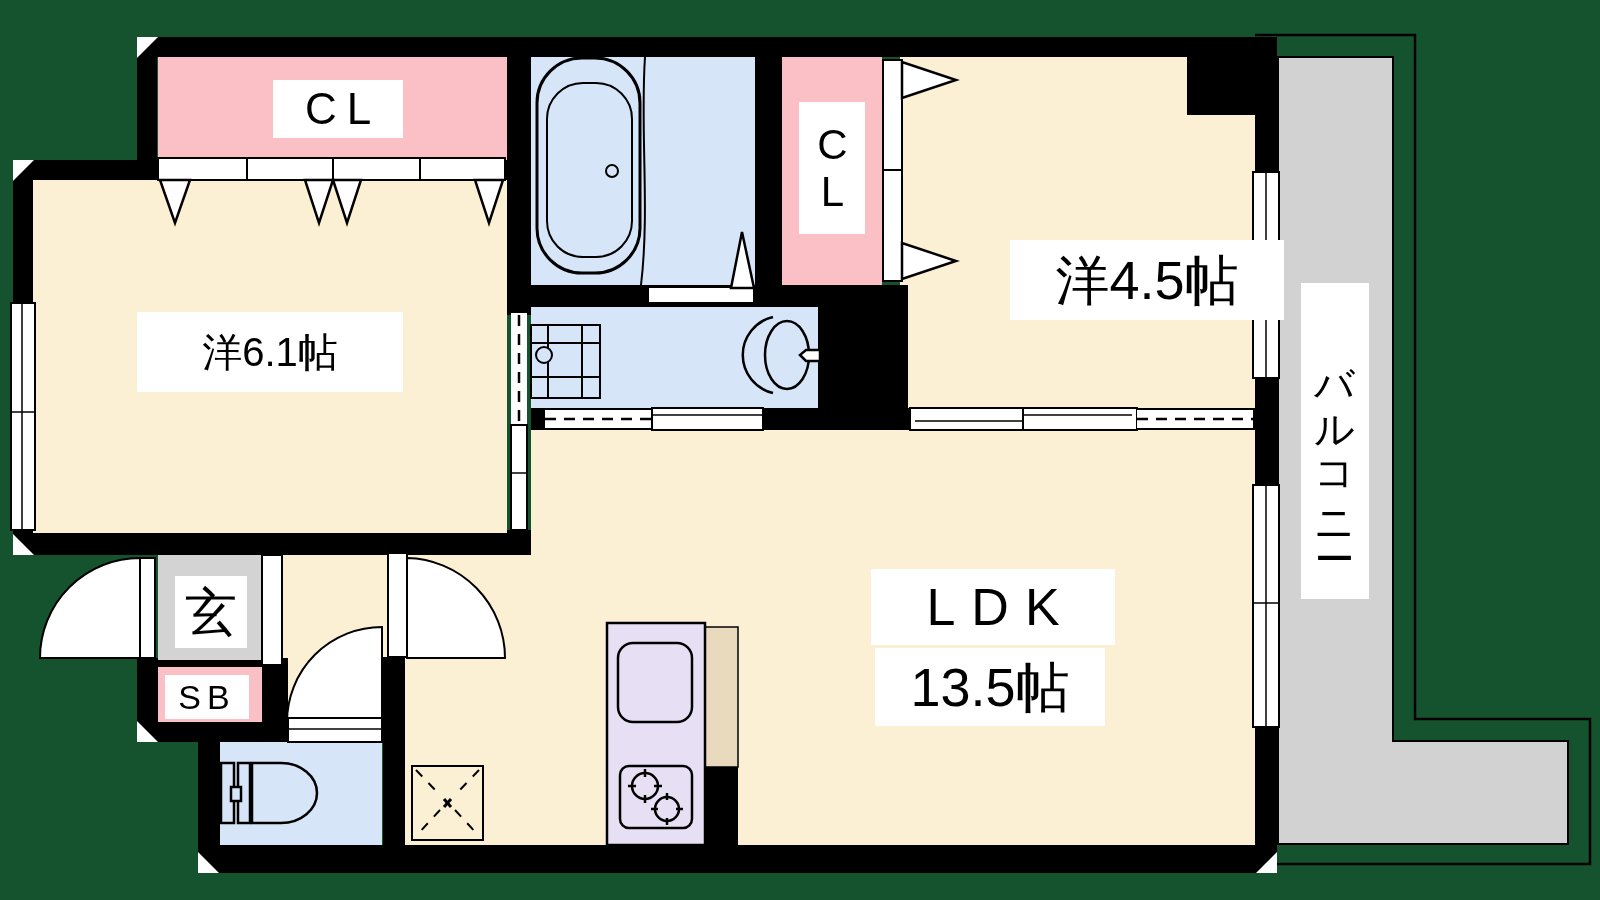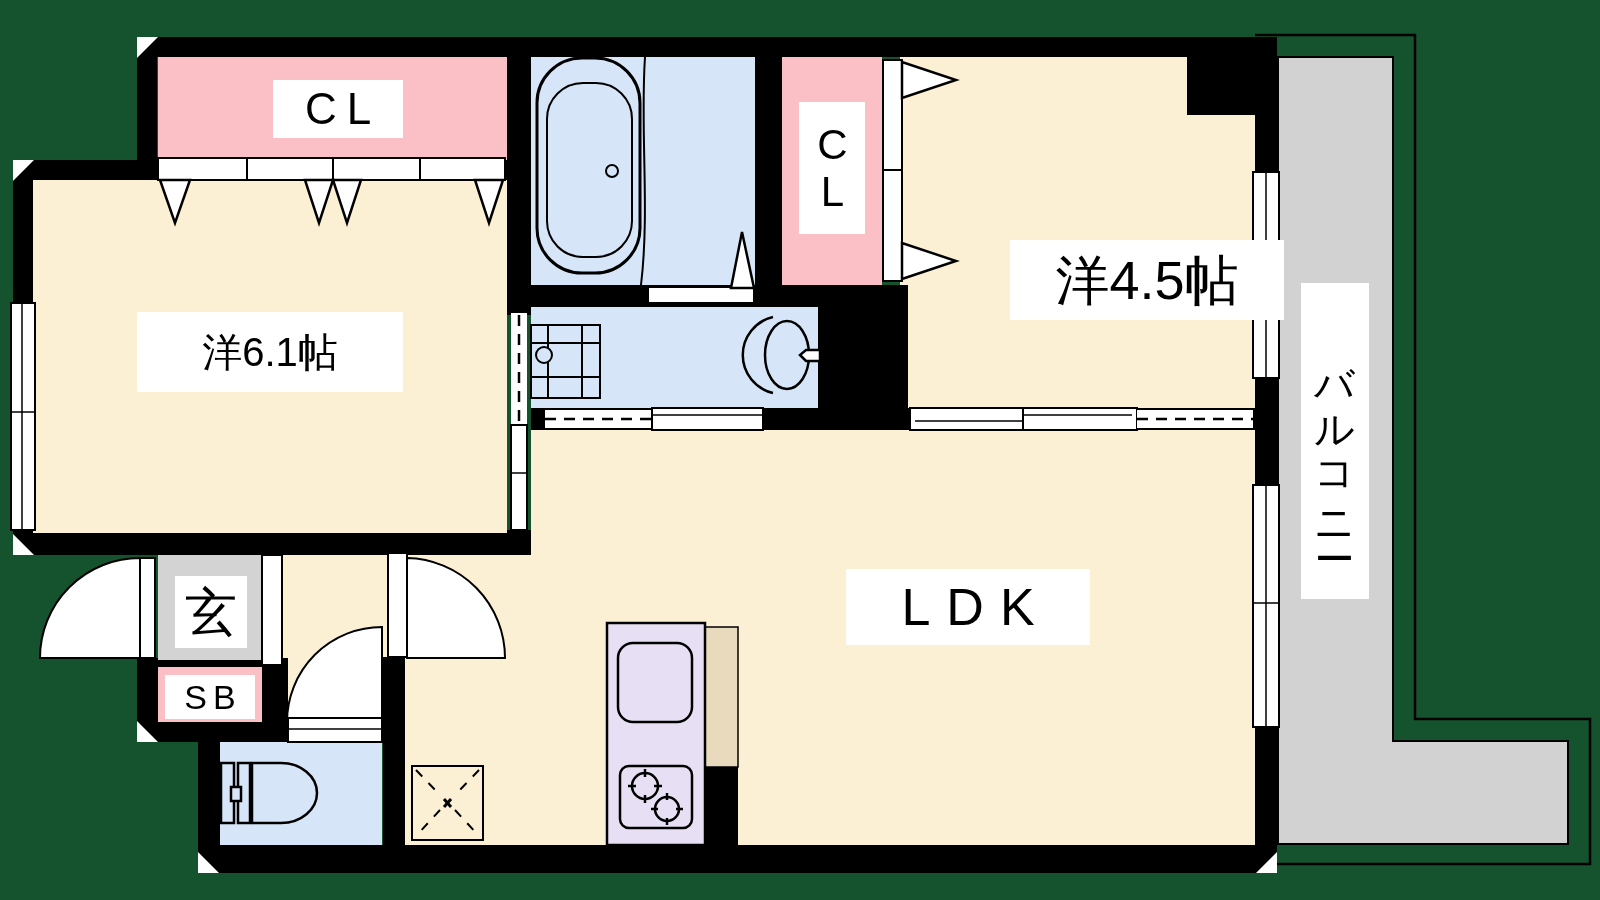--- a/index.html
+++ b/index.html
@@ -223,22 +223,23 @@
 </svg>
 
 <div class="label" style="left:273px;top:80px;width:120px;height:58px;font-size:44px;letter-spacing:10px;padding-left:10px;">CL</div>
 
 <div class="label vert" style="left:799px;top:102px;width:66px;height:132px;font-size:42px;">CL</div>
 
 <div class="label" style="left:1010px;top:192px;width:274px;height:80px;font-size:54px;margin-top:48px;">洋4.5帖</div>
 
 <div class="label" style="left:137px;top:312px;width:266px;height:80px;font-size:40px;">洋6.1帖</div>
 
-<div class="label" style="left:846px;top:569px;width:228px;height:76px;font-size:52px;letter-spacing:16px;padding-left:16px;text-align:center;">LDK</div>
-
+<div class="label" style="left:871px;top:569px;width:228px;height:76px;font-size:52px;letter-spacing:16px;padding-left:16px;text-align:center;">LDK</div>
+
+<div class="label" style="left:875px;top:648px;width:230px;height:78px;font-size:54px;">13.5帖</div>
 
 <div class="label vert" style="left:1301px;top:283px;width:68px;height:316px;font-size:40px;letter-spacing:4px;">バルコニー</div>
 
 <div class="label" style="left:175px;top:576px;width:72px;height:72px;font-size:52px;">玄</div>
 
-<div class="label" style="left:165px;top:675px;width:84px;height:44px;font-size:34px;letter-spacing:6px;padding-left:6px;">SB</div>
+<div class="label" style="left:165px;top:675px;width:84px;height:44px;font-size:34px;letter-spacing:6px;">SB</div>
 
 </div>
 
 </body></html>

